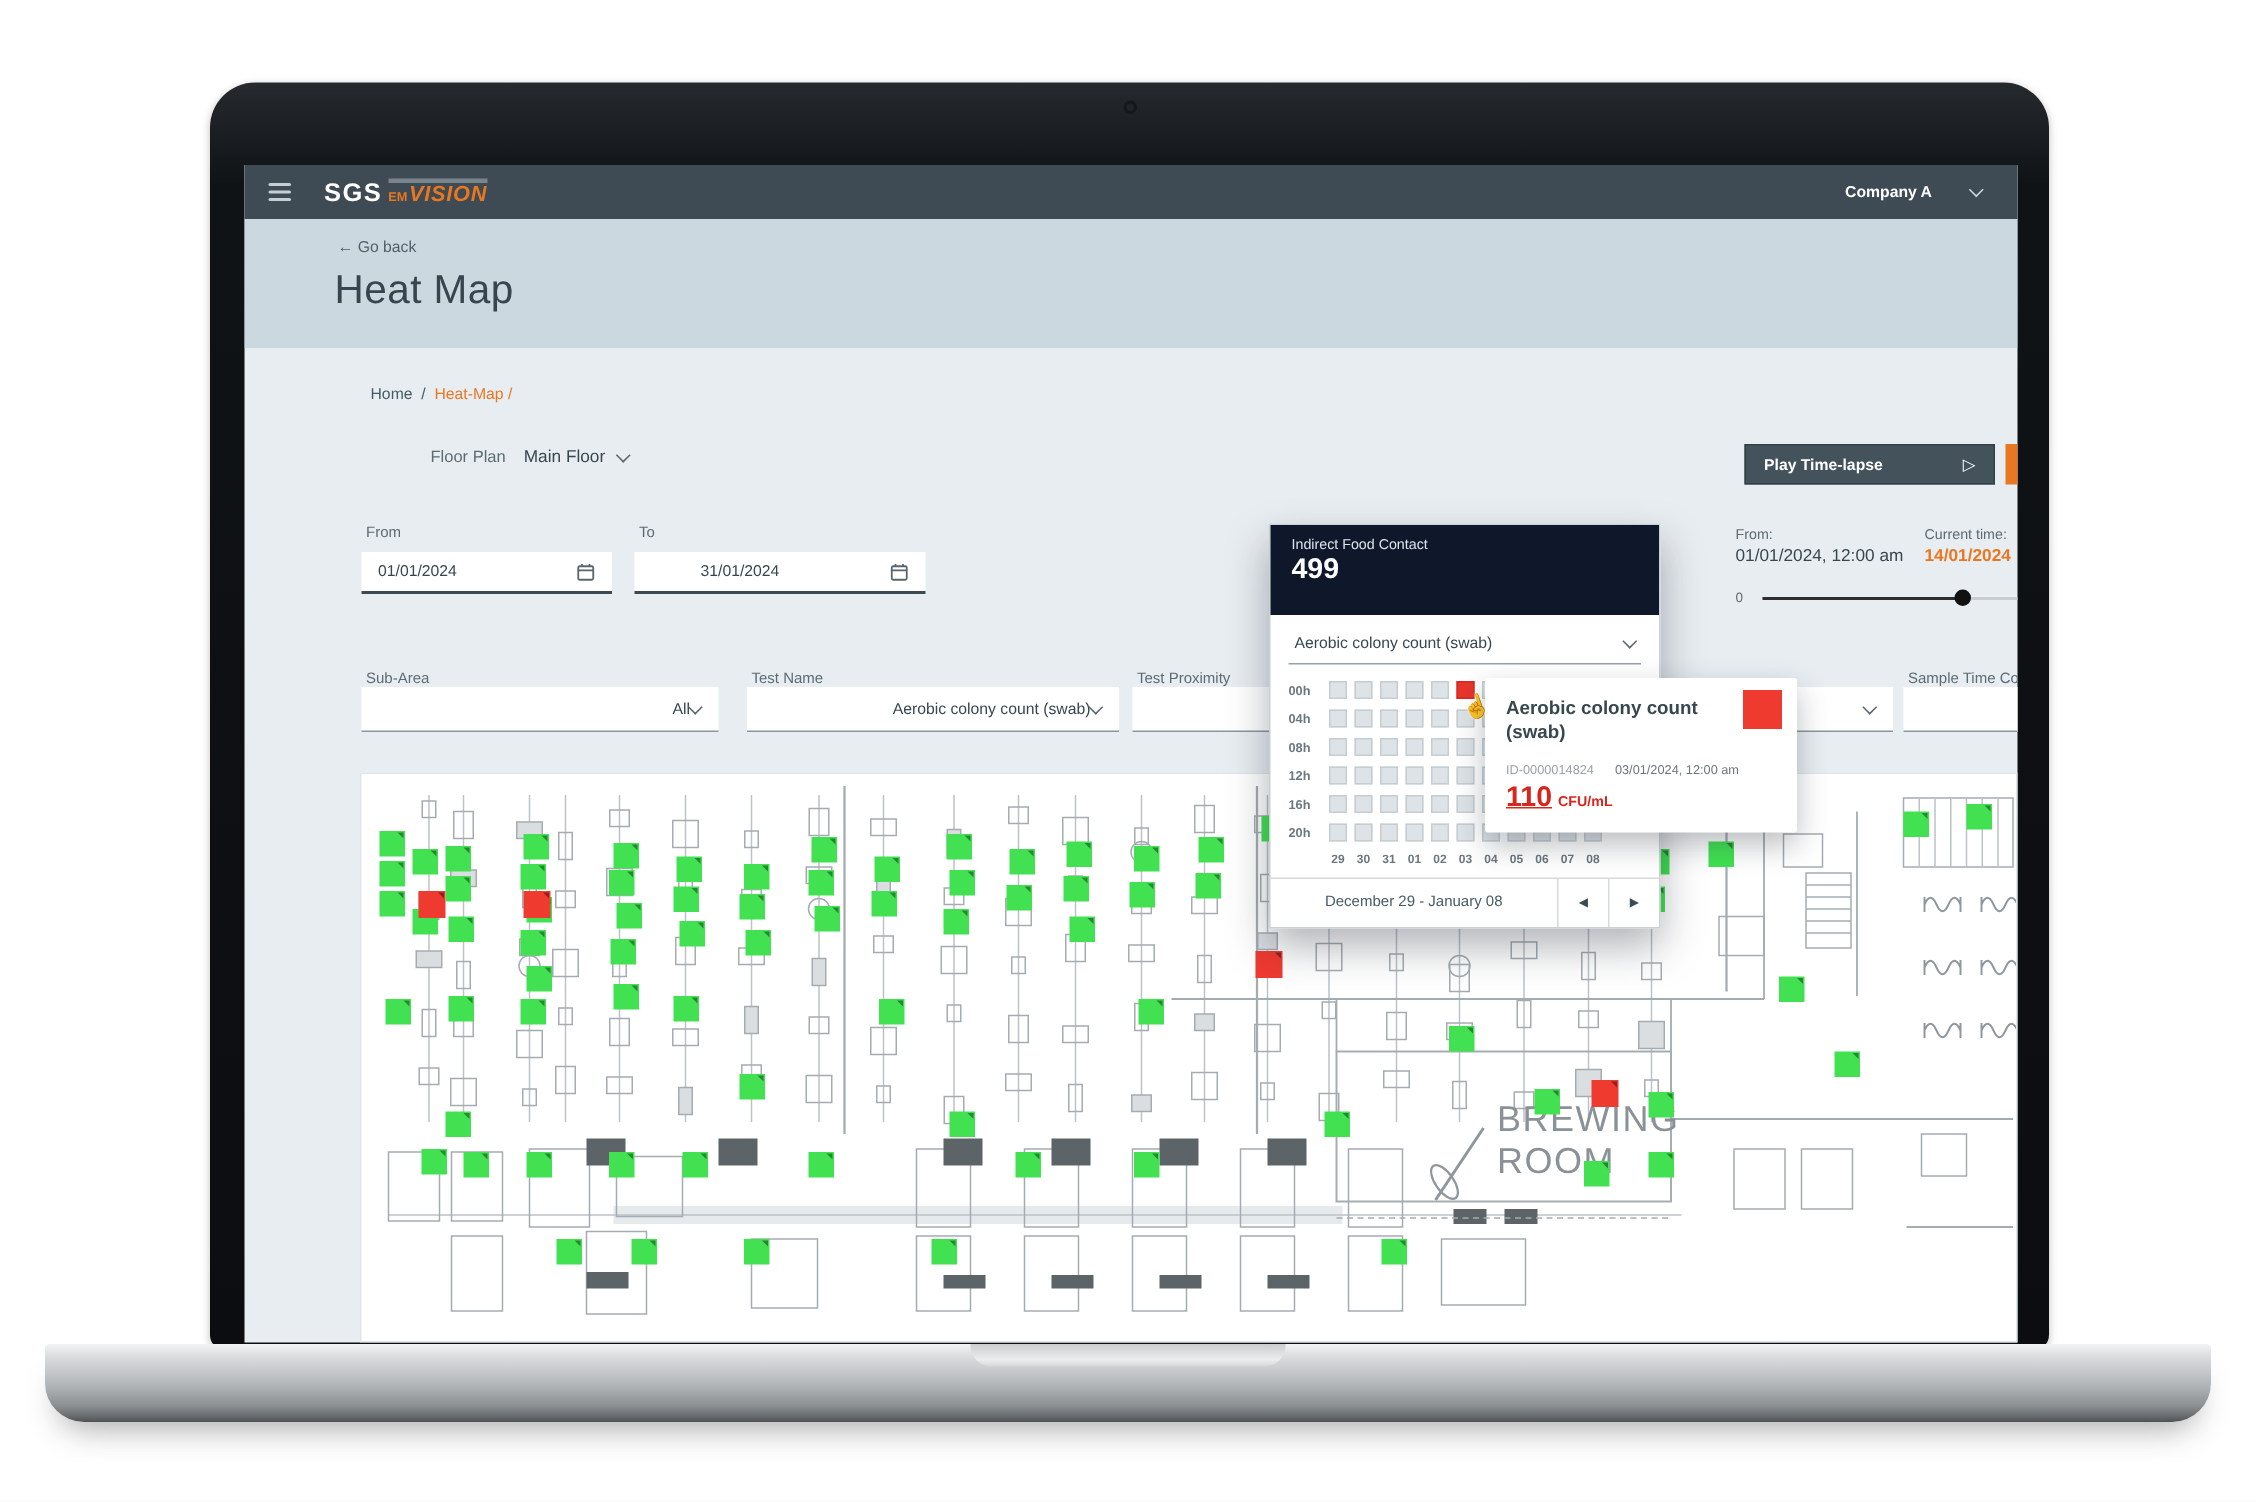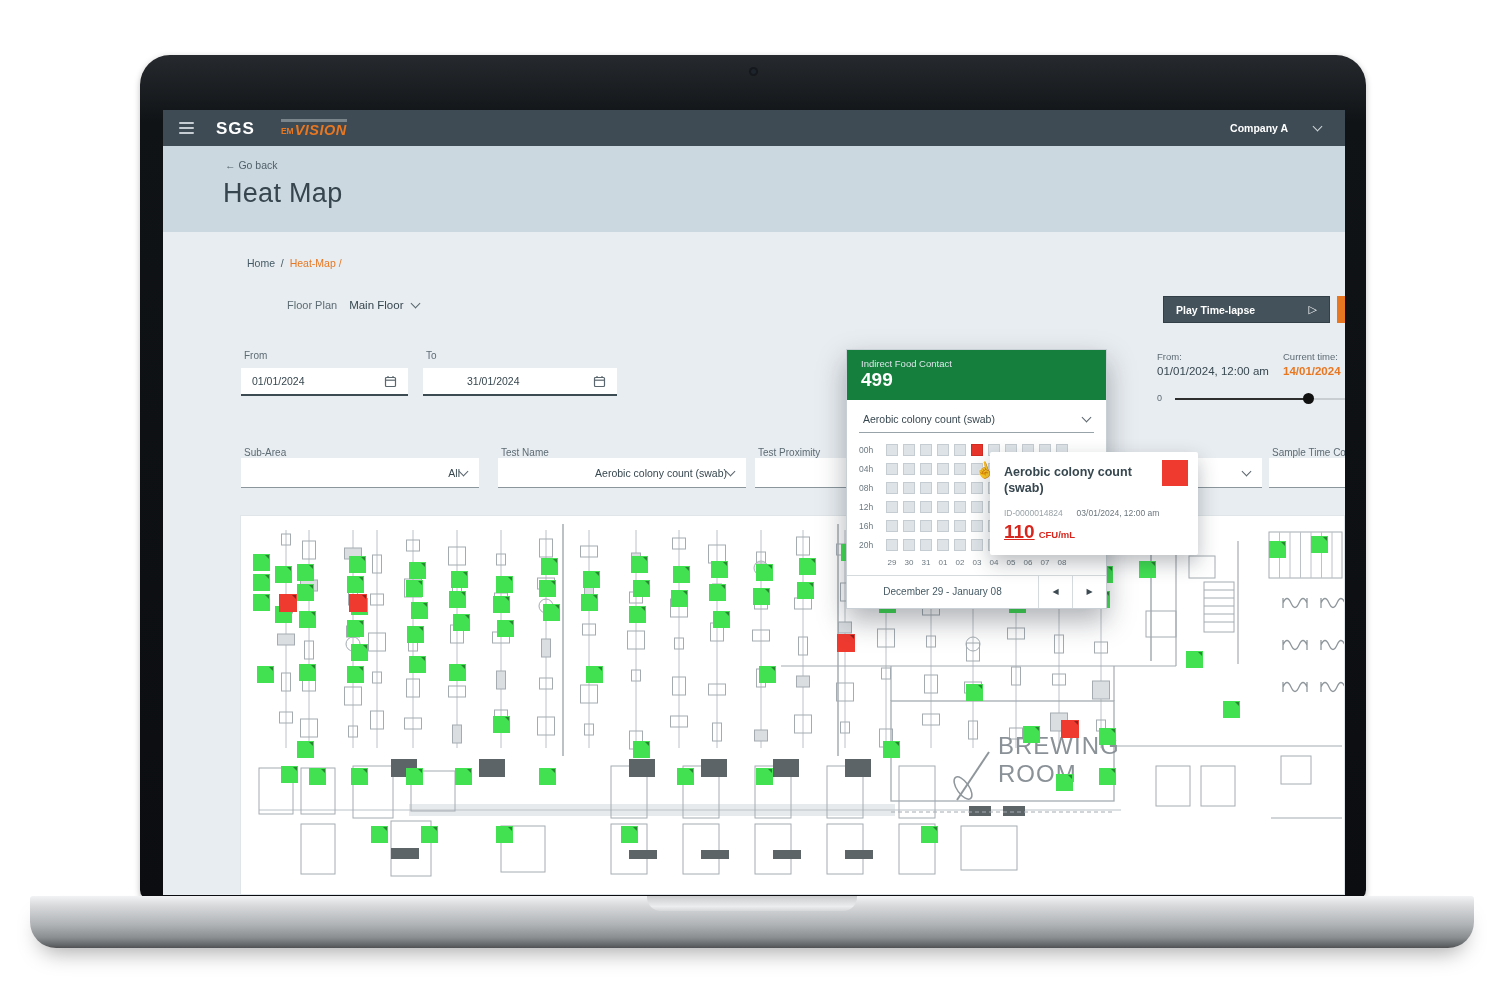--- a/index.html
+++ b/index.html
@@ -16,21 +16,21 @@
     background:linear-gradient(180deg,#f2f3f4 0%,#d8dadc 18%,#b0b3b6 55%,#8b8e91 80%,#646769 94%,#4f5153 100%);
     border-radius:3px 3px 26px 26px;box-shadow:0 14px 22px -10px rgba(0,0,0,.35);}
   .notch{position:absolute;left:50%;top:0;width:210px;height:15px;margin-left:-105px;
     background:linear-gradient(180deg,#caccce 0%,#ebedee 70%,#d5d7d9 100%);
     border-radius:0 0 14px 14px;}
 
   
   .topbar{position:relative;height:36px;background:#3e4b54;display:flex;align-items:center;padding:0 14px;box-sizing:border-box;z-index:40;}
   .hamburger{width:15px;display:flex;flex-direction:column;gap:3px;margin:0 22px 0 2px;cursor:pointer;}
   .hamburger span{display:block;height:2px;background:#c7ced3;border-radius:1px;}
-  .brand{display:flex;align-items:flex-end;gap:26px;}
+  .brand{display:flex;align-items:flex-end;gap:4px;}
   .sgs{color:#fff;font-size:17px;font-weight:900;letter-spacing:1px;line-height:1;}
   .emv{display:flex;align-items:flex-end;border-top:3px solid #79848b;padding-top:1px;}
   .em{color:#e87722;font-size:8.5px;font-weight:800;margin-right:1px;margin-bottom:1px;}
   .vision{color:#e87722;font-size:14.5px;font-weight:900;font-style:italic;letter-spacing:.5px;line-height:1;}
   .company{margin-left:auto;margin-right:10px;display:flex;align-items:center;gap:26px;color:#fff;
     font-size:10.5px;font-weight:700;cursor:pointer;}
   .chev{width:6px;height:6px;border-right:1.5px solid #5a666d;border-bottom:1.5px solid #5a666d;
     display:inline-block;transform:rotate(45deg);margin-top:-3px;}
   .chev.light{border-color:#cfd6da;}
 
@@ -72,26 +72,26 @@
   .floorplan svg{position:absolute;inset:0;}
   .room-text{fill:#8a9298;font-size:24px;letter-spacing:1px;font-family:"Liberation Sans",sans-serif;}
   .marker{position:absolute;width:17px;height:17px;z-index:5;cursor:pointer;}
   .marker.green{background:#41e152;}
   .marker.red{background:#ef3a30;width:18px;height:18px;}
   .marker:after{content:"";position:absolute;right:1px;top:1px;border-left:4px solid transparent;border-top:4px solid rgba(0,0,0,.4);}
 
   
   .popup{position:absolute;left:683px;top:239px;width:259px;background:#fff;z-index:20;
     border:1px solid #c8d0d5;box-shadow:0 12px 26px rgba(25,35,45,.35);}
-  .popup-head{background:#15803d;padding:8px 14px 9px;}
+  .popup-head{background:#0f172a;padding:8px 14px 19px;}
   .popup-cat{font-size:9.5px;color:#dde5ea;}
   .popup-count{font-size:19px;font-weight:700;color:#fff;line-height:1.15;}
   .popup-select{display:flex;align-items:center;justify-content:space-between;margin:13px 12px 0;
     padding:0 4px 7px;border-bottom:1px solid #97a2a9;font-size:10.5px;color:#37474f;cursor:pointer;}
-  .hm-wrap{padding:11px 0 0 12px;}
+  .hm-wrap{padding:11px 0 0 12px;font-weight:bold;}
   .hm-row{display:flex;gap:5px;align-items:center;margin-bottom:7px;}
   .hm-rlabel{width:22px;font-size:8.5px;color:#6b7880;flex:none;}
   .hm-cell{width:12px;height:12px;background:#dde3e7;border:1px solid #c6cdd2;box-sizing:border-box;flex:none;}
   .hm-cell.hot{background:#e8352b;border-color:#d32b22;}
   .hm-xlabels{display:flex;gap:5px;margin:2px 0 0 27px;}
   .hm-xlabels span{width:12px;flex:none;text-align:center;font-size:8px;color:#6b7880;}
   .popup-foot{display:flex;align-items:stretch;border-top:1px solid #d5dadd;margin-top:8px;height:32px;}
   .popup-range{flex:1;display:flex;align-items:center;justify-content:center;font-size:10px;color:#455a64;}
   .pg-btn{width:33px;display:flex;align-items:center;justify-content:center;border-left:1px solid #d5dadd;
     font-size:8px;color:#3c4a52;cursor:pointer;}

